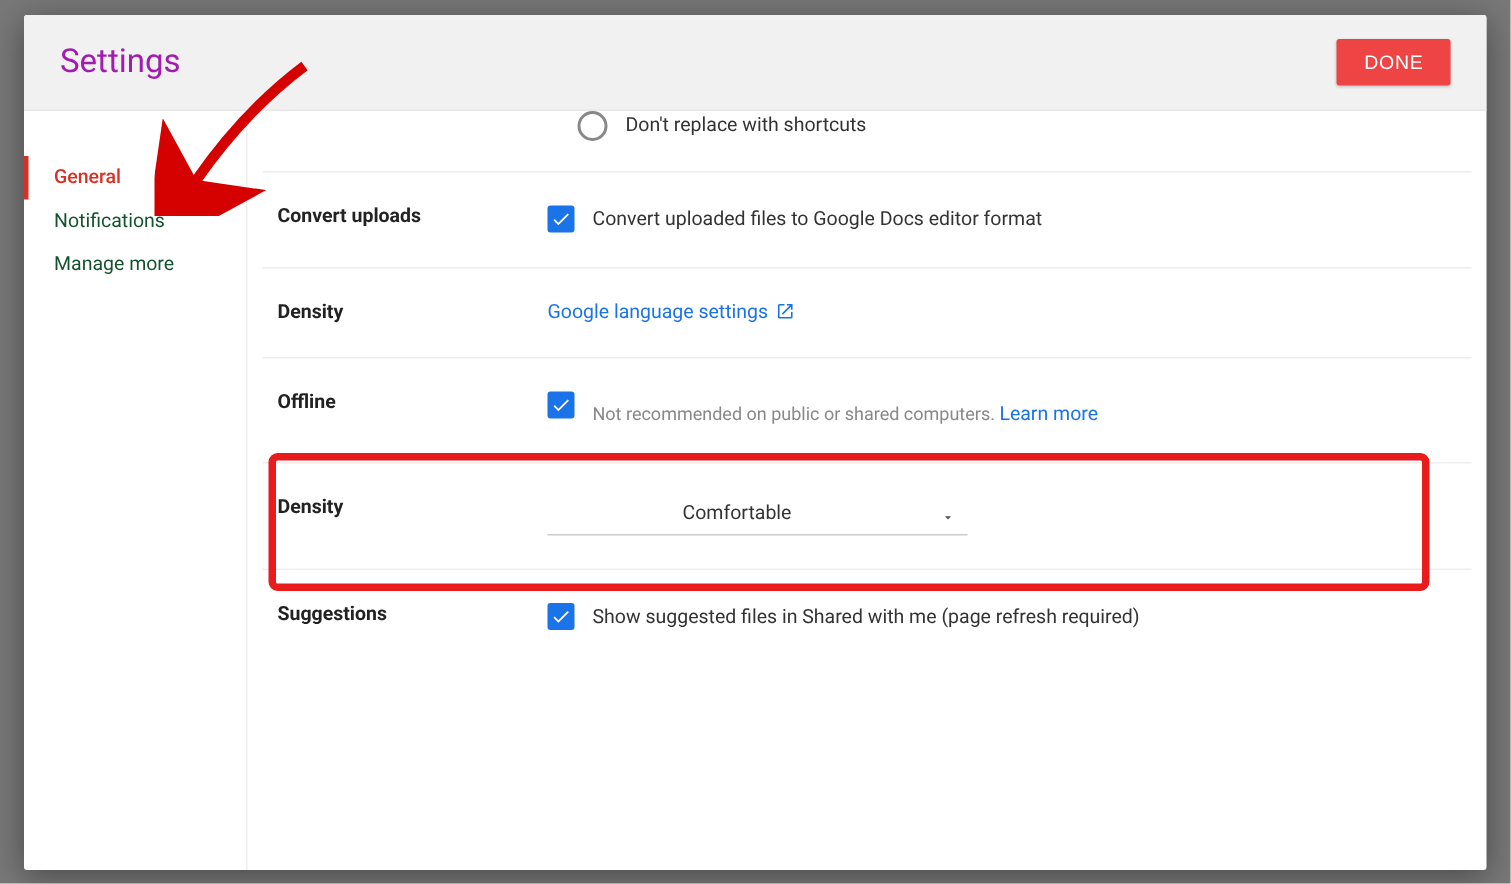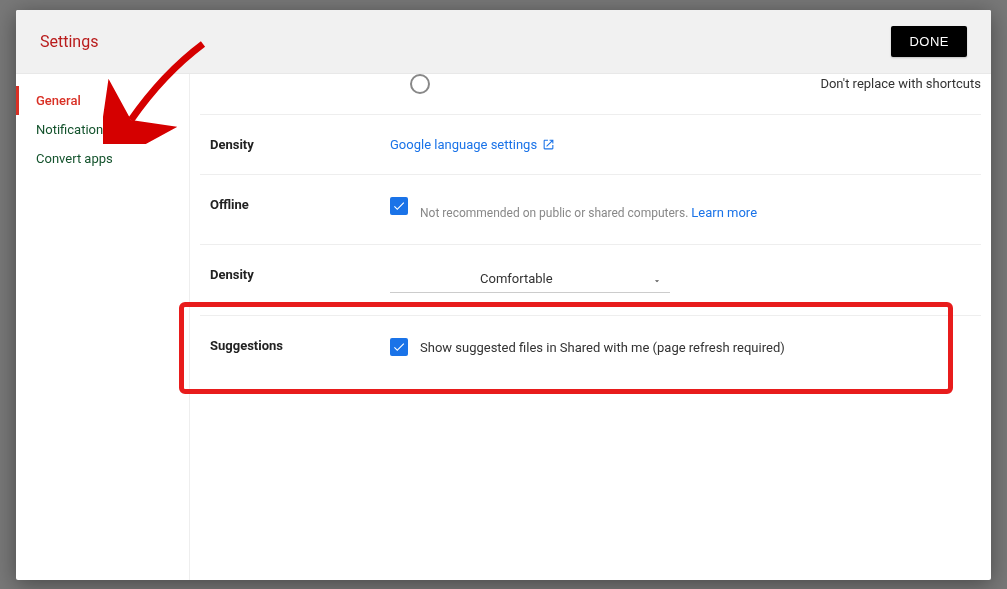--- a/index.html
+++ b/index.html
@@ -27,46 +27,46 @@
   }
   .dialog-header {
     display: flex;
     align-items: center;
     justify-content: space-between;
     padding: 16px 24px;
     background: #f1f1f1;
     border-bottom: 1px solid #e8e8e8;
   }
   .dialog-title {
-    font-size: 16px;
-    color: #b91c1c;
+    font-size: 22px;
+    color: #a21caf;
     font-weight: 400;
   }
   .done-btn {
-    background: #000000;
+    background: #ef4444;
     color: #fff;
     border: none;
     border-radius: 2px;
     padding: 8px 18px;
     font-size: 13px;
     font-weight: 500;
     letter-spacing: 0.5px;
     cursor: pointer;
     box-shadow: 0 1px 2px rgba(0,0,0,0.2);
     text-align: right;
   }
   .dialog-body {
     flex: 1;
     display: flex;
     overflow: hidden;
   }
   .sidebar {
-    width: 174px;
+    width: 149px;
     border-right: 1px solid #eee;
-    padding-top: 12px;
+    padding-top: 30px;
     flex-shrink: 0;
     position: relative;
   }
   .sidebar-item {
     font-size: 13px;
     color: #14532d;
     padding: 7px 20px;
     cursor: pointer;
   }
   .sidebar-item.active {
@@ -147,21 +147,20 @@
     font-size: 13px;
     color: #333;
   }
   .dropdown svg { margin-left: auto; }
   .shortcut-row {
     display: flex;
     align-items: center;
     gap: 12px;
     padding: 0 0 20px 210px;
     border-bottom: 1px solid #eee;
-    justify-content: space-between;
   }
   .highlight-box {
     position: absolute;
     border: 5px solid #e81c1c;
     border-radius: 6px;
     pointer-events: none;
   }
   .arrow-annotation {
     position: absolute;
     pointer-events: none;
@@ -180,31 +179,44 @@
   <div class="dialog-body">
 
     <div class="sidebar">
       <div class="sidebar-item active">
         <span>General</span>
       </div>
       <div class="sidebar-item">
         <span>Notifications</span>
       </div>
       <div class="sidebar-item">
-        <span>Convert apps</span>
+        <span>Manage more</span>
       </div>
     </div>
 
     <div class="content">
 
       <div class="shortcut-row">
         <span class="radio"></span>
         <span style="font-size:13px;color:#333;">Don't replace with shortcuts</span>
       </div>
 
+      <div class="section">
+        <div class="section-label">Convert uploads</div>
+        <div class="section-content">
+          <div class="row">
+            <span class="checkbox">
+              <svg width="14" height="14" viewBox="0 0 24 24">
+                  <path fill="#fff" d="M9 16.17 4.83 12l-1.42 1.41L9 19 21 7l-1.41-1.41z"></path>
+                </svg>
+            </span>
+            <div class="row-text">Convert uploaded files to Google Docs editor format</div>
+          </div>
+        </div>
+      </div>
 
       <div class="section">
         <div class="section-label">Density</div>
         <div class="section-content">
           <span class="link">
             <span>Google language settings</span>
             <svg width="13" height="13" viewBox="0 0 24 24">
                 <path fill="#1a73e8" d="M14 3v2h3.59l-9.83 9.83 1.41 1.41L19 6.41V10h2V3h-7zM5 5h6V3H5c-1.1 0-2 .9-2 2v14c0 1.1.9 2 2 2h14c1.1 0 2-.9 2-2v-6h-2v6H5V5z"></path>
               </svg>
           </span>

